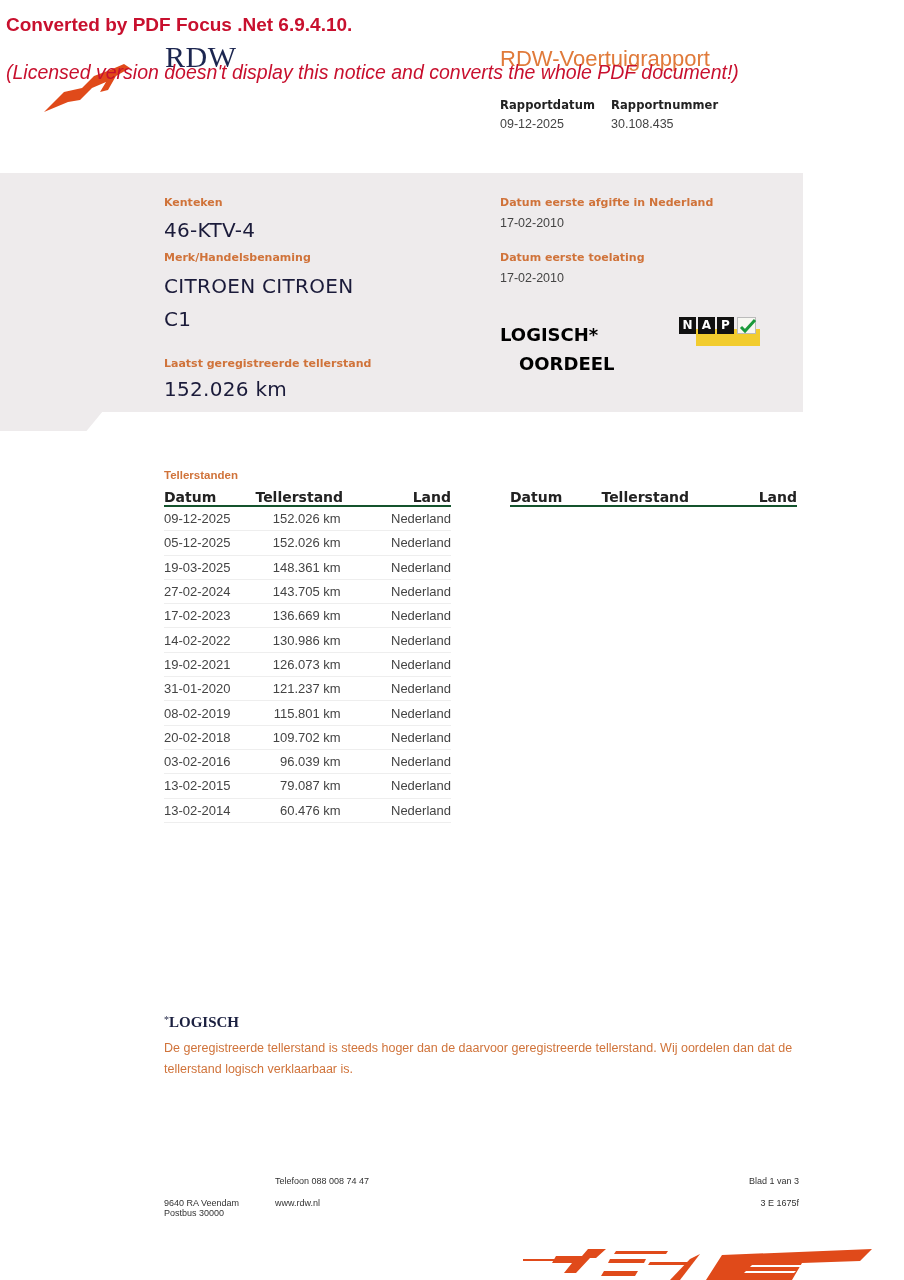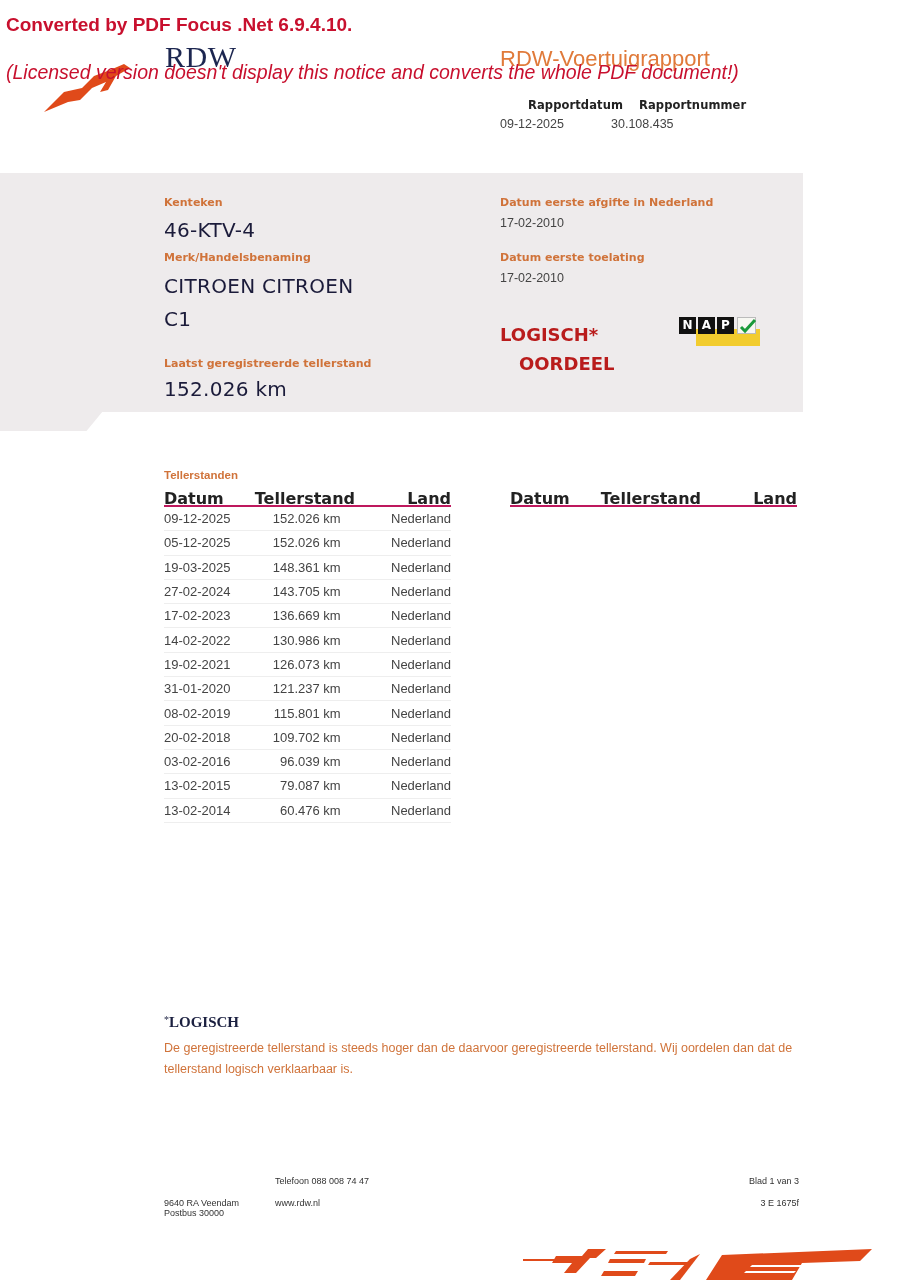--- a/index.html
+++ b/index.html
@@ -8,44 +8,44 @@
 
   .watermark-1 { position: absolute; left: 6px; top: 6px; font-size: 19px; font-weight: bold; color: #c8102e; white-space: nowrap; z-index: 5; margin-top: 8px; }
   .watermark-2 { position: absolute; left: 6px; top: 61px; font-size: 19.5px; font-style: italic; color: #c8102e; white-space: nowrap; z-index: 5; }
 
   .rdw-text { position: absolute; left: 165px; top: 40px; font-family: "Liberation Serif", serif; font-size: 30px; color: #1c2650; letter-spacing: 0.5px; text-align: right; }
   .rdw-swoosh { position: absolute; left: 42px; top: 62px; width: 100px; height: 52px; }
 
   .report-title { position: absolute; left: 500px; top: 46px; font-size: 22px; color: #e07a3a; white-space: nowrap; }
 
   .meta { position: absolute; top: 98px; }
-  .meta .lbl { font-size: 11.5px; font-weight: bold; color: #222; font-family: "DejaVu Sans", sans-serif; letter-spacing: 0.1px; margin-left: 28px; }
+  .meta .lbl { font-size: 11.5px; font-weight: bold; color: #222; font-family: "DejaVu Sans", sans-serif; letter-spacing: 0.1px; }
   .meta .val { font-size: 12.5px; color: #444; margin-top: 5px; }
   .meta-date { left: 500px; }
   .meta-num { left: 611px; }
 
   .gray-band { position: absolute; left: 0; top: 173px; width: 803px; height: 239px; background: #eeebec; }
   .gray-notch { position: absolute; left: 0; top: 411px; width: 103px; height: 20px; background: #eeebec; clip-path: polygon(0 0, 100% 0, 84% 100%, 0 100%); }
 
   .field-lbl { position: absolute; font-size: 11px; font-weight: bold; color: #d0733a; font-family: "DejaVu Sans", sans-serif; white-space: nowrap; }
   .field-big { position: absolute; font-size: 20px; color: #1b1b3a; font-family: "DejaVu Sans", sans-serif; white-space: nowrap; letter-spacing: 0.3px; }
   .field-small { position: absolute; font-size: 12.5px; color: #444; white-space: nowrap; }
-  .verdict { position: absolute; font-size: 18px; font-weight: bold; color: #b91c1c; font-family: "DejaVu Sans", sans-serif; white-space: nowrap; }
+  .verdict { position: absolute; font-size: 18px; font-weight: bold; color: #000000; font-family: "DejaVu Sans", sans-serif; white-space: nowrap; }
 
   .nap { position: absolute; left: 679px; top: 317px; width: 82px; height: 30px; }
   .nap .yellow { position: absolute; left: 17px; top: 12px; width: 64px; height: 17px; background: #f2cc2e; }
   .nap .tile { position: absolute; top: 0; width: 17px; height: 17px; background: #111; color: #fff; font-size: 12px; font-weight: bold; text-align: center; line-height: 17px; font-family: "DejaVu Sans", sans-serif; }
   .nap .check { position: absolute; left: 58px; top: 0; width: 19px; height: 17px; background: #f7f7f2; border: 1px solid #bbb; }
 
   .section-title { position: absolute; left: 164px; top: 469px; font-size: 11.5px; font-weight: bold; color: #d0733a; font-family: Liberation Sans, sans-serif; }
 
   .tbl { position: absolute; top: 489px; width: 287px; }
   .tbl-left { left: 164px; }
   .tbl-right { left: 510px; }
-  .tbl .thead { display: flex; height: 18px; border-bottom: 2px solid #be185d; font-size: 16px; font-weight: bold; color: #222; font-family: "DejaVu Sans", sans-serif; }
+  .tbl .thead { display: flex; height: 18px; border-bottom: 2px solid #14532d; font-size: 14px; font-weight: bold; color: #222; font-family: "DejaVu Sans", sans-serif; }
   .tbl .row { display: flex; height: 24.3px; align-items: center; border-bottom: 1px solid #eeeeee; font-size: 13px; color: #444; }
   .c-date { width: 100px; text-align: left; }
   .c-km { width: 89px; text-align: right; }
   .c-land { width: 118px; text-align: right; }
 
   .foot-title { position: absolute; left: 164px; top: 1014px; font-size: 15px; font-weight: bold; color: #1b2040; font-family: Liberation Serif, serif; }
   .foot-title .ast { font-size: 10px; vertical-align: top; font-weight: normal; }
   .foot-text { position: absolute; left: 164px; top: 1038px; width: 660px; font-size: 12.5px; color: #d0733a; line-height: 21px; }
 
   .addr { position: absolute; font-size: 9px; color: #333; white-space: nowrap; }

